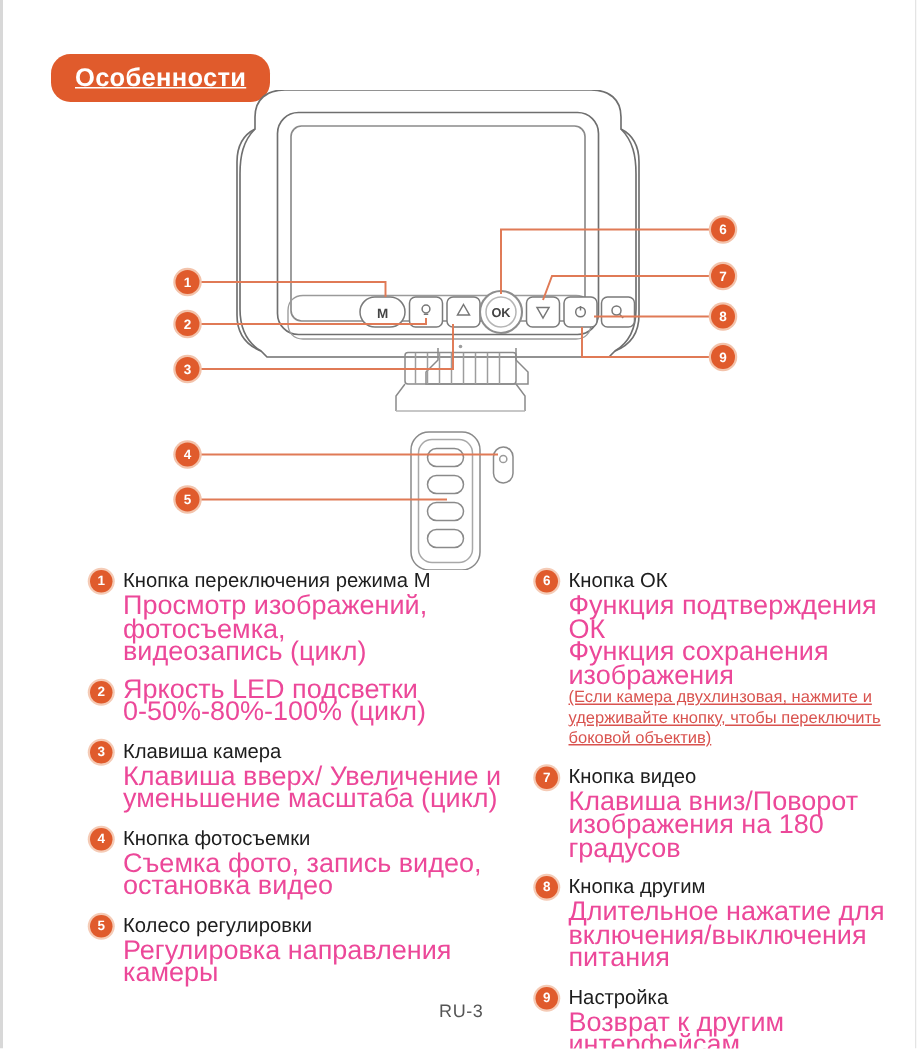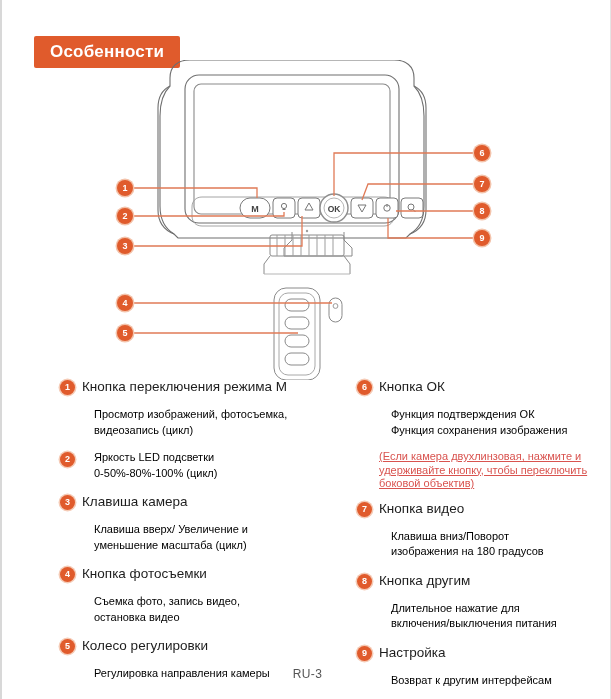--- a/index.html
+++ b/index.html
@@ -30,23 +30,24 @@
   .header-badge {
     position: absolute;
     left: 32px;
     top: 36px;
     background: #e05b2c;
     color: #ffffff;
     font-size: 17px;
     font-weight: bold;
     letter-spacing: .2px;
     padding: 7px 16px 8px 16px;
-    border-radius: 2px;
+    border-radius: 13px;
     line-height: 1;
     white-space: nowrap;
+    text-decoration: underline;
   }
 
   
   .diagram {
     position: absolute;
     left: 0;
     top: 60px;
     width: 611px;
     height: 320px;
   }
@@ -99,24 +100,24 @@
   }
   .entry-body { margin-left: 22px; }
   .entry-title {
     font-size: 13.5px;
     font-weight: normal;
     color: #1d1d1d;
     line-height: 17px;
     margin: 0 0 1px 0;
   }
   .entry-desc {
-    font-size: 11px;
-    color: #000000;
+    font-size: 18px;
+    color: #ec4899;
     line-height: 15.5px;
-    margin: 12px;
+    margin: 0;
   }
   .entry-note {
     font-size: 11px;
     color: #d9534f;
     line-height: 13.5px;
     margin: 1px 0 0 0;
     text-decoration: underline;
   }
 
   

